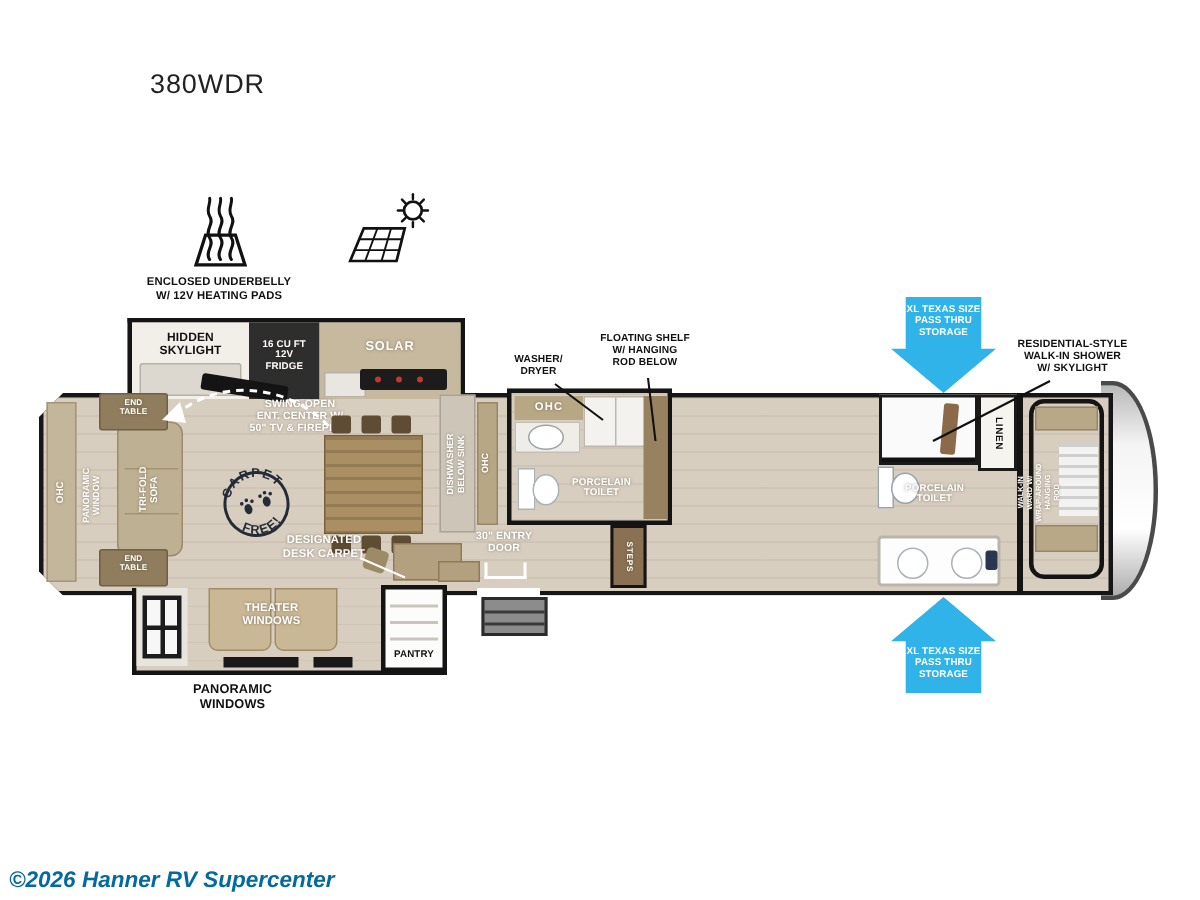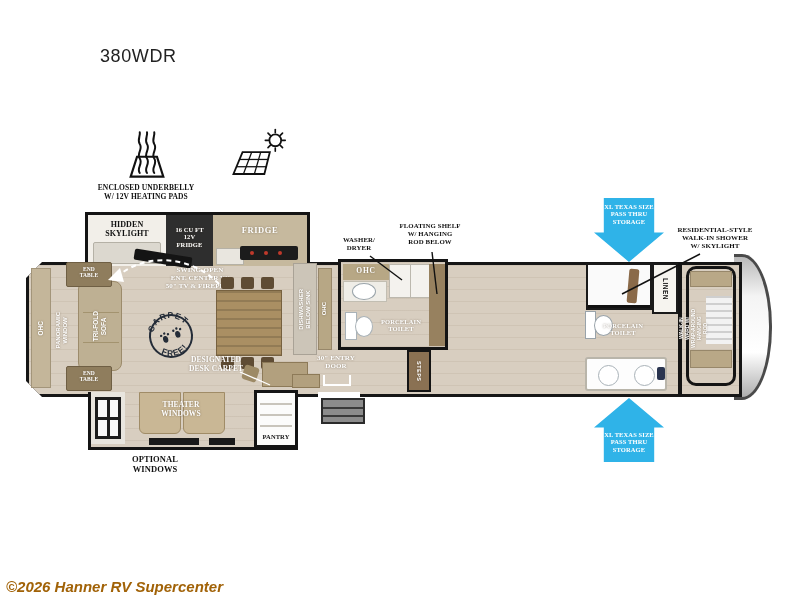--- a/index.html
+++ b/index.html
@@ -1,19 +1,19 @@
 <!DOCTYPE html>
 <html><head>
 <meta charset="utf-8">
 <style>
   html,body{margin:0;padding:0;}
   .canvas{position:relative;width:800px;height:600px;background:#ffffff;overflow:hidden;
           font-family:"Liberation Sans",sans-serif;}
   .abs{position:absolute;}
-  .lbl{position:absolute;font-family:Liberation Serif, serif;font-weight:bold;
+  .lbl{position:absolute;font-family:Liberation Sans, sans-serif;font-weight:bold;
        white-space:pre-line;text-align:center;line-height:1.15;letter-spacing:.1px;}
   .w{color:#fff;text-shadow:0 0 2px rgba(70,55,35,.55);}
   .k{color:#111;}
   .vwrap{position:absolute;display:flex;align-items:center;justify-content:center;}
   .v{writing-mode:vertical-rl;transform:rotate(180deg);white-space:pre-line;
      font-weight:bold;text-align:center;line-height:1.2;}
   .vd{writing-mode:vertical-rl;white-space:pre-line;font-weight:bold;text-align:center;line-height:1.2;}
   .floorbg{background-color:#d8cec0;
      background-image:repeating-linear-gradient(180deg, rgba(125,105,80,.10) 0 1px, transparent 1px 12px);}
   .wallbox{border:3px solid #141414;box-sizing:border-box;}
@@ -76,21 +76,21 @@
     <div class="lbl w" style="left:78px;top:11px;width:47px;font-size:6.5px;">16 CU FT
 12V
 FRIDGE</div>
     <div class="abs" style="left:125px;top:0;width:94px;height:51px;background:#c6b99e;"></div>
     <div class="abs" style="left:128px;top:33px;width:26px;height:15px;background:#e9e6df;border:1px solid #b5b1a6;"></div>
     <div class="abs" style="left:152px;top:31px;width:58px;height:14px;background:#1c1c1c;border-radius:2px;">
       <div class="abs" style="left:10px;top:5px;width:4px;height:4px;border-radius:50%;background:#c0392b;"></div>
       <div class="abs" style="left:24px;top:5px;width:4px;height:4px;border-radius:50%;background:#c0392b;"></div>
       <div class="abs" style="left:38px;top:5px;width:4px;height:4px;border-radius:50%;background:#c0392b;"></div>
     </div>
-    <div class="lbl w" style="left:125px;top:11px;width:94px;font-size:8.5px;letter-spacing:.6px;">FRIDGE</div>
+    <div class="lbl w" style="left:125px;top:11px;width:94px;font-size:8.5px;letter-spacing:.6px;">SOLAR</div>
   </div>
 
   <div class="abs" style="left:134px;top:253px;width:58px;height:11px;background:#141414;border-radius:2px;transform:rotate(9deg);"></div>
 
   <div class="abs" style="left:31px;top:268px;width:20px;height:120px;background:#c4b69a;border:1px solid #a3957a;box-sizing:border-box;"></div>
   <div class="vwrap" style="left:31px;top:268px;width:20px;height:120px;">
     <span class="v w" style="font-size:6.5px;">OHC</span>
     </div>
   <div class="vwrap" style="left:49px;top:276px;width:26px;height:108px;">
     <span class="v w" style="font-size:6px;">PANORAMIC
@@ -210,21 +210,21 @@
     <div class="lbl w" style="left:40px;top:9px;width:100px;font-size:7.5px;">THEATER
 WINDOWS</div>
   </div>
 
   <div class="abs" style="left:254px;top:390px;width:44px;height:58px;background:#fcfcfb;border:3px solid #141414;box-sizing:border-box;">
     <div class="abs" style="left:3px;top:10px;width:32px;height:2px;background:#c9c5bc;"></div>
     <div class="abs" style="left:3px;top:21px;width:32px;height:2px;background:#c9c5bc;"></div>
     <div class="abs" style="left:3px;top:32px;width:32px;height:2px;background:#c9c5bc;"></div>
     <div class="lbl k" style="left:0;top:40px;width:38px;font-size:6.5px;">PANTRY</div>
   </div>
-  <div class="lbl k" style="left:100px;top:455px;width:110px;font-size:8.5px;">OPTIONAL
+  <div class="lbl k" style="left:100px;top:455px;width:110px;font-size:8.5px;">PANORAMIC
 WINDOWS</div>
 
 
   <div class="abs" style="left:586px;top:263px;width:66px;height:47px;background:#fafafa;border:2px solid #1a1a1a;box-sizing:border-box;">
     <div class="abs" style="left:0;bottom:0;width:100%;height:3px;background:#111;"></div>
     <div class="abs" style="left:40px;top:4px;width:10px;height:34px;background:#8a6a49;border-radius:2px;transform:rotate(5deg);"></div>
   </div>
   <div class="abs" style="left:652px;top:263px;width:26px;height:51px;background:#f6f4ef;border:2px solid #1a1a1a;box-sizing:border-box;"></div>
   <div class="vwrap" style="left:652px;top:263px;width:26px;height:51px;">
     <span class="vd k" style="font-size:6.5px;letter-spacing:.5px;">LINEN</span>
@@ -279,15 +279,15 @@
   <svg class="abs" style="left:428px;top:250px;" width="16" height="46" viewBox="0 0 16 46">
     <path d="M4 2 L9 44" stroke="#111" stroke-width="1.4" fill="none"></path>
     </svg>
 
   <div class="lbl k" style="left:334px;top:236px;width:50px;font-size:6.8px;">WASHER/
 DRYER</div>
   <svg class="abs" style="left:368px;top:254px;" width="40" height="30" viewBox="0 0 40 30">
     <path d="M2 2 L34 26" stroke="#111" stroke-width="1.4" fill="none"></path>
     </svg>
 
-  <div class="abs" style="left:6px;top:578px;font-size:15px;font-weight:bold;font-style:italic;color:#a16207;">©2026 Hanner RV Supercenter</div>
+  <div class="abs" style="left:6px;top:578px;font-size:15px;font-weight:bold;font-style:italic;color:#0369a1;">©2026 Hanner RV Supercenter</div>
 
 </div>
 
 </body></html>

